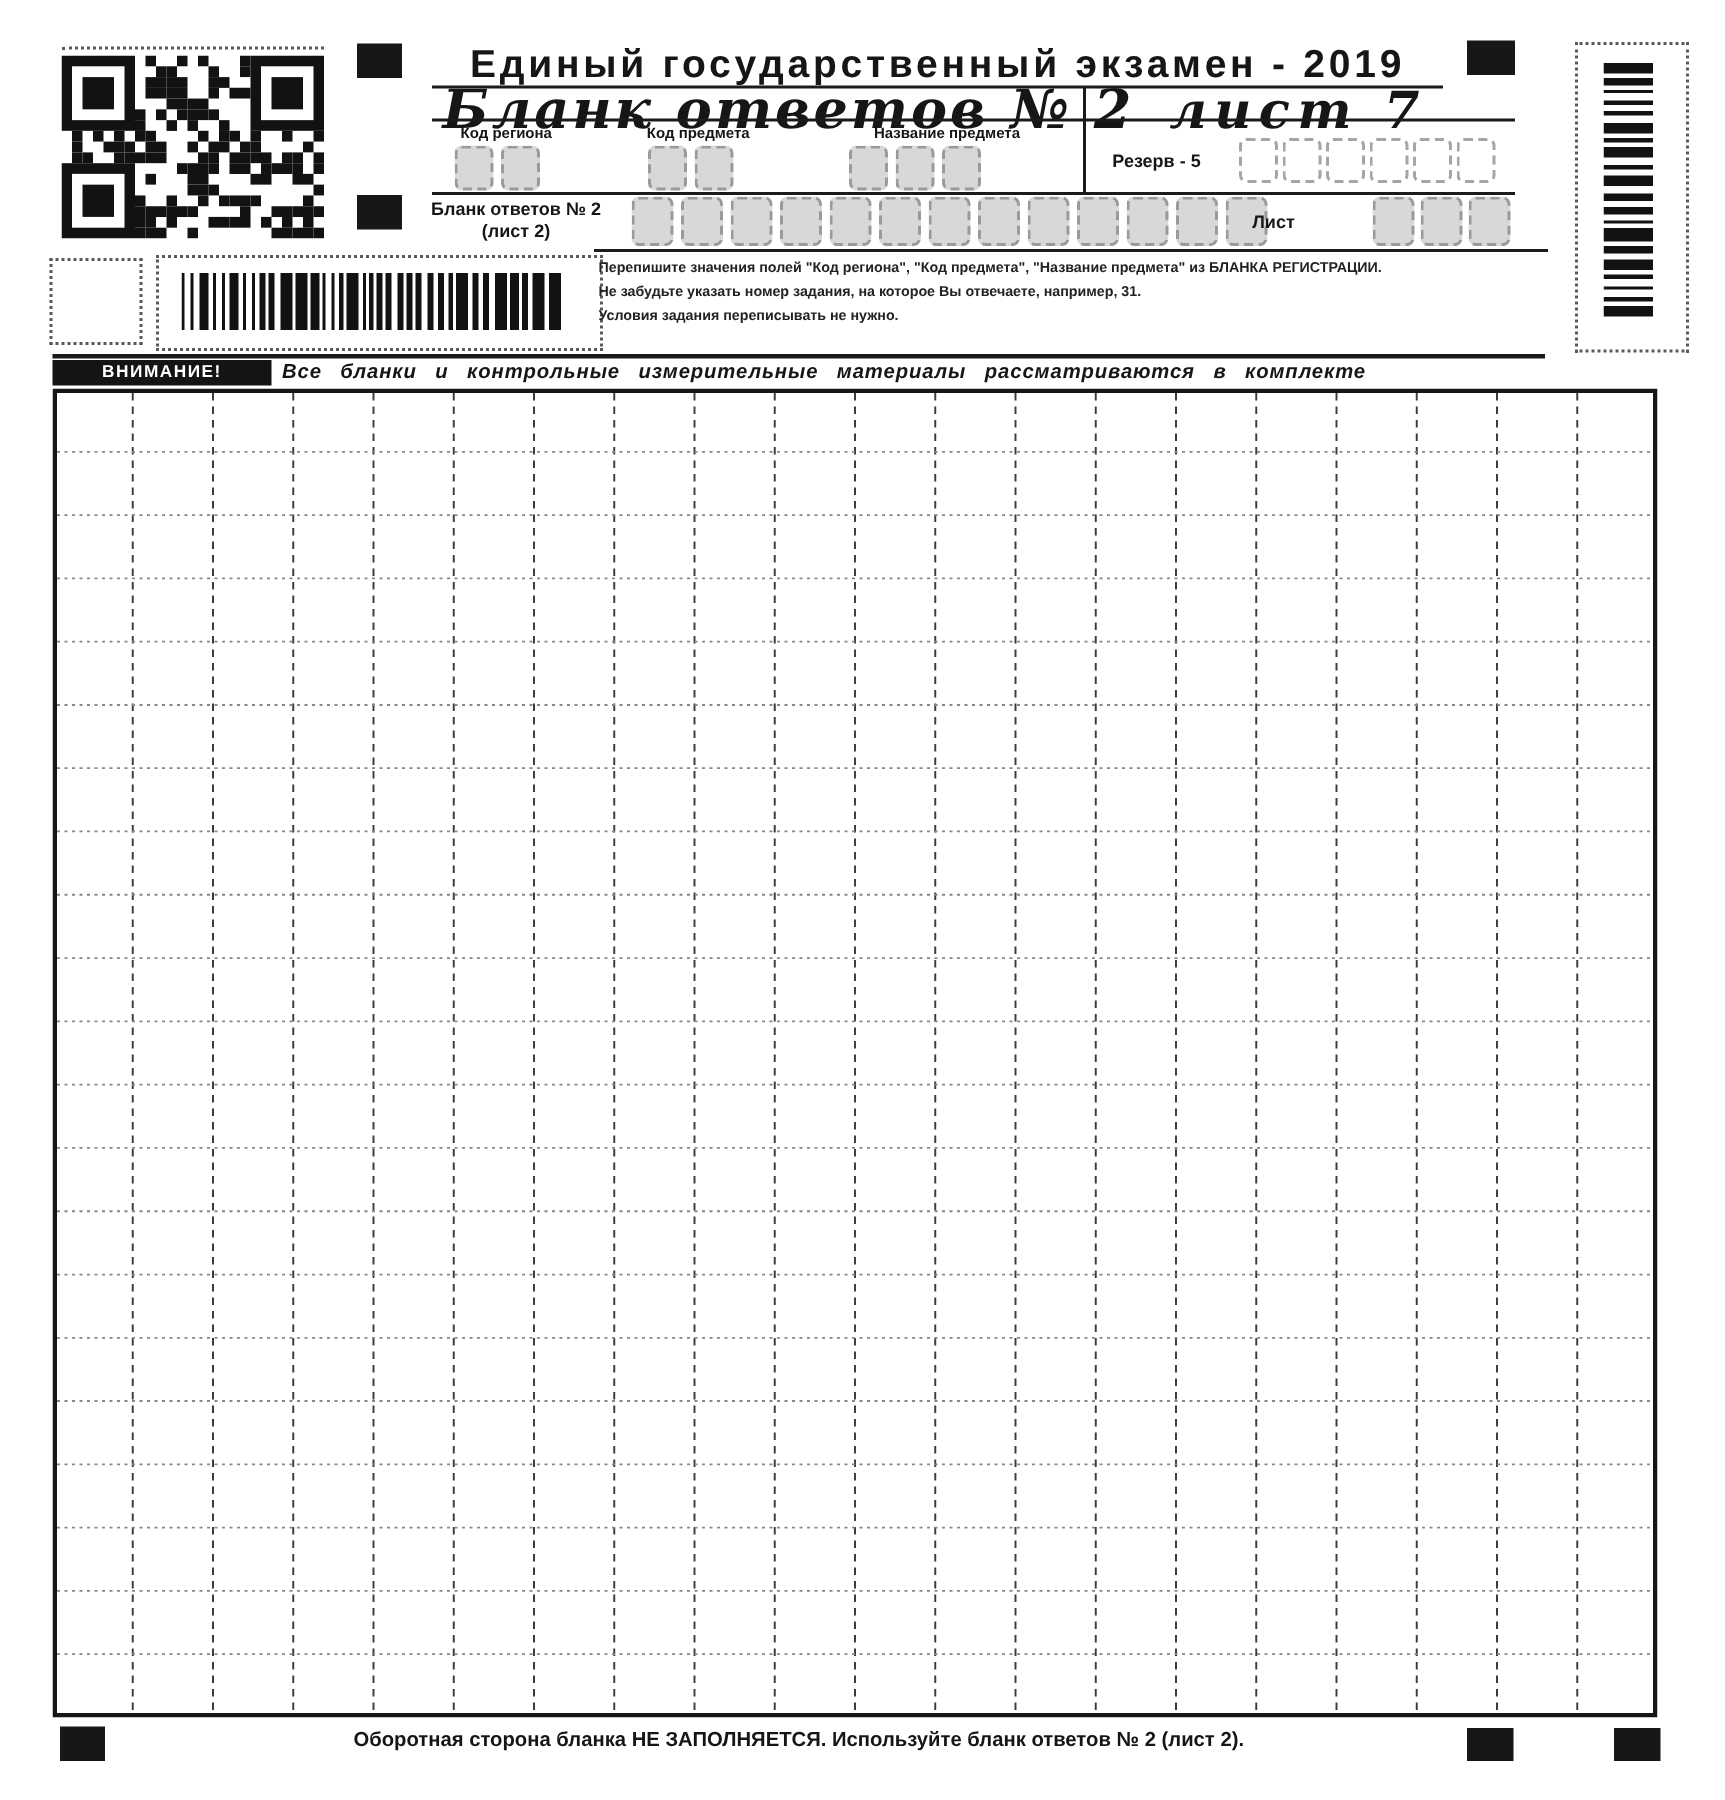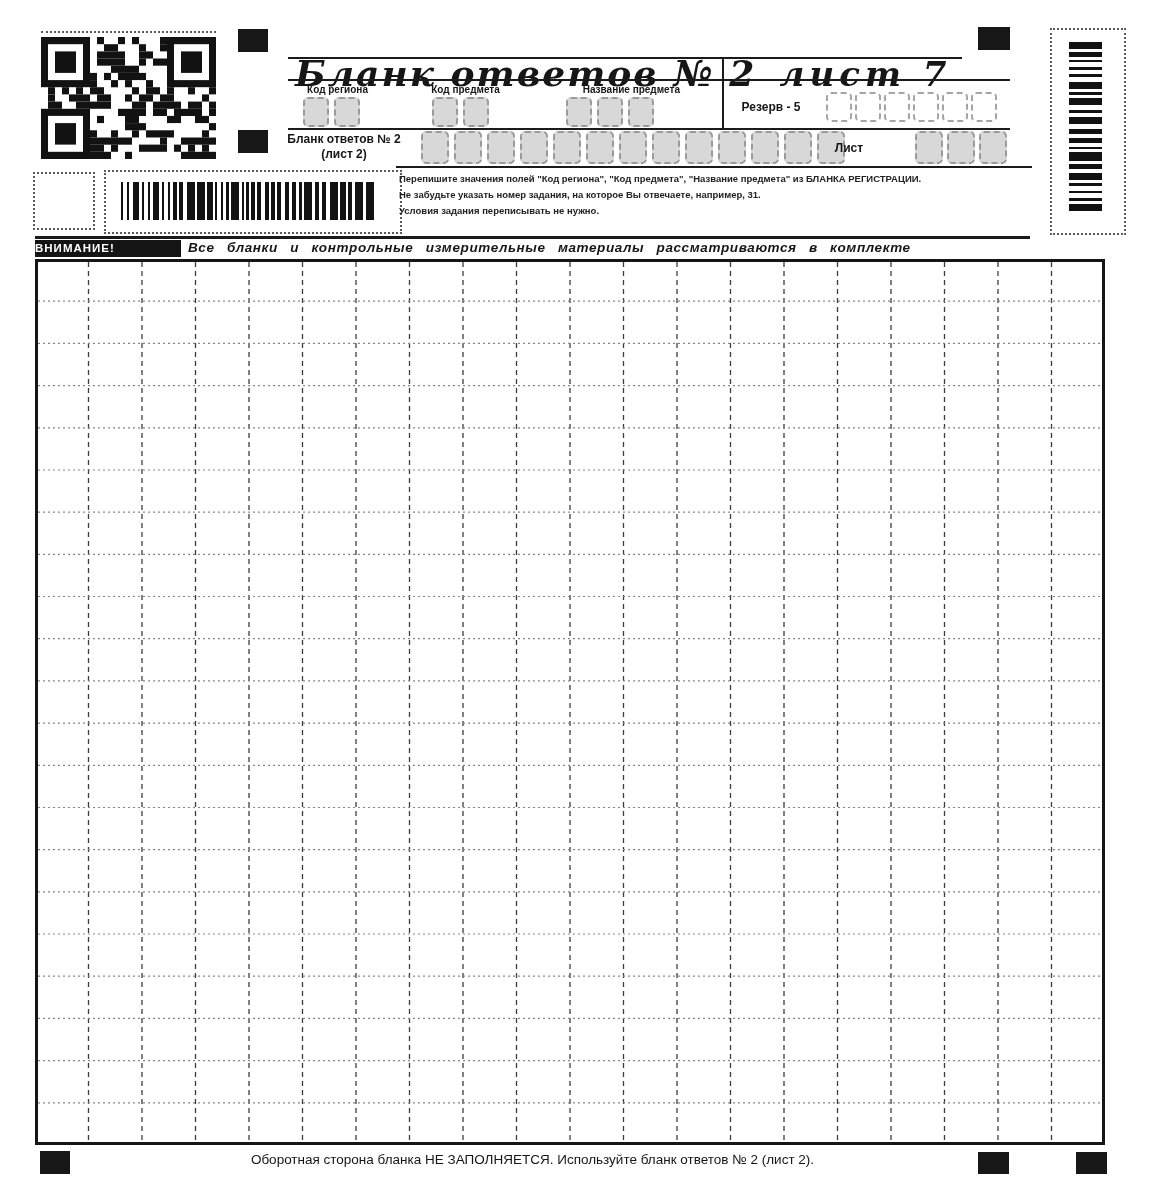--- a/index.html
+++ b/index.html
@@ -20,25 +20,25 @@
   .lbl2{position:absolute;font-size:12px;font-weight:bold;text-align:center;line-height:1.25;}
   .cellrow{position:absolute;display:flex;gap:5px;}
   .cell{width:26px;height:30px;background:#d8d8d8;border:2px dashed #9a9a9a;border-radius:5px;box-sizing:border-box;}
   .big .cell{width:28px;height:33px;}
   .white-cells .cell{background:#ffffff;border-color:#a5a5a5;}
   .white-cells{gap:3px;}
   .instr{position:absolute;left:399px;top:171px;width:640px;font-size:9.5px;font-weight:bold;
       line-height:16px;color:#222;}
   .instr div{white-space:nowrap;}
   .badge{position:absolute;left:35px;top:240px;width:146px;height:17px;background:#141414;color:#fff;
-      font-size:11.5px;font-weight:bold;text-align:left;line-height:17px;letter-spacing:1px;}
+      font-size:11.5px;font-weight:bold;text-align:center;line-height:17px;letter-spacing:1px;}
   .attention-text{position:absolute;left:188px;top:240px;width:825px;font-size:13.5px;font-weight:bold;
       font-style:italic;letter-spacing:0.6px;word-spacing:8px;white-space:nowrap;}
   .footer-note{position:absolute;left:35px;top:1152px;width:995px;text-align:center;
-      font-size:13.5px;font-weight:normal;}
+      font-size:13.5px;font-weight:bold;}
   svg{position:absolute;display:block;}
 </style>
 </head>
 <body>
 
 <div class="page">
 
   <div class="dotline" style="left:41px;top:31px;width:175px;"></div>
   <svg id="qr-svg" style="left:41px;top:37px;" width="175" height="122">
       <g fill="#121212">
@@ -186,20 +186,21 @@
         <rect x="0.0" y="71.8" width="49.0" height="50.2"></rect>
         <rect x="7.0" y="78.9" width="35.0" height="35.9" fill="#ffffff"></rect>
         <rect x="14.0" y="86.1" width="21.0" height="21.5"></rect>
       </g>
     </svg>
 
   <div class="sq" style="left:238px;top:29px;width:30px;height:23px;"></div>
   <div class="sq" style="left:978px;top:27px;width:32px;height:23px;"></div>
   <div class="sq" style="left:238px;top:130px;width:30px;height:23px;"></div>
 
+  <div class="exam-title">Единый государственный экзамен - 2019</div>
   <div class="rule" style="left:288px;top:57px;width:674px;height:2px;"></div>
   <div class="script form-title">Бланк ответов № 2</div>
   <div class="script sheet-label">лист 7</div>
   <div class="rule" style="left:722px;top:58px;width:2px;height:70px;"></div>
   <div class="rule" style="left:288px;top:79px;width:722px;height:2px;"></div>
 
   <div class="lbl" style="left:290px;top:84px;width:95px;">Код региона</div>
   <div class="cellrow" style="left:303px;top:97px;">
       <div class="cell"></div>
       <div class="cell"></div>

